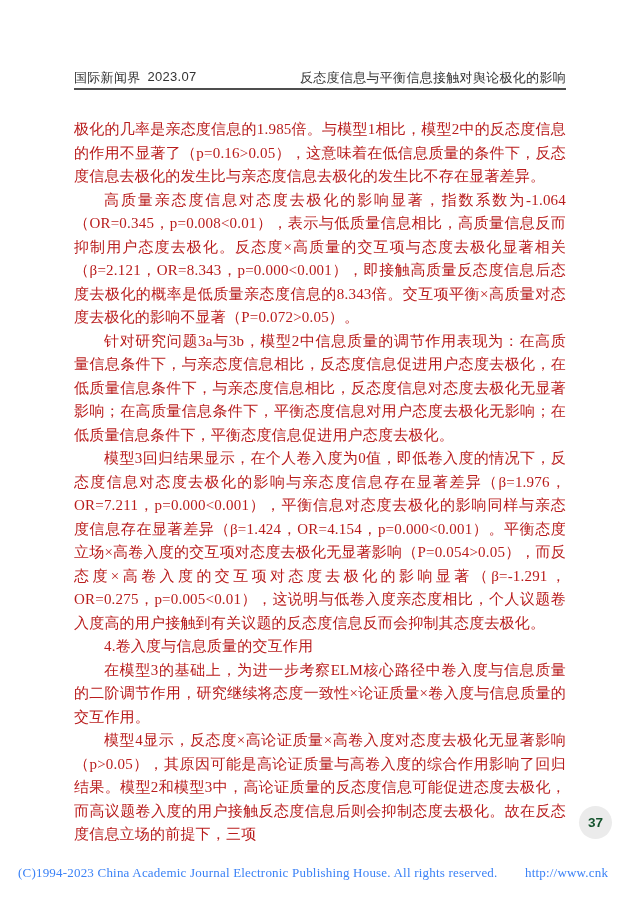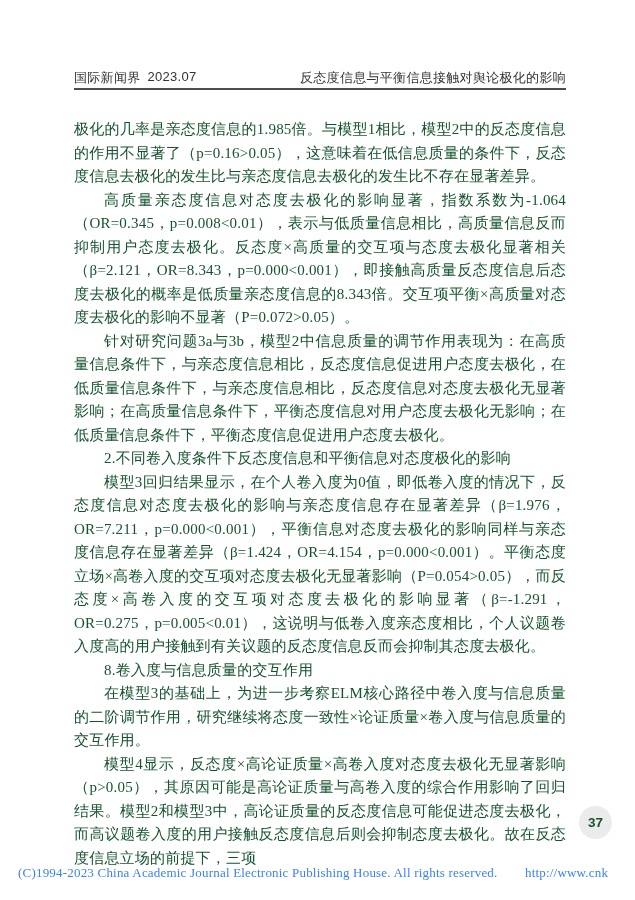--- a/index.html
+++ b/index.html
@@ -39,21 +39,21 @@
     top: 79px;
     height: 2px;
     background: #4d4d4d;
   }
   
   .article-body {
     position: absolute;
     left: 74px;
     width: 492px;
     top: 109px;
-    color: #14532d;
+    color: #b91c1c;
   }
   .article-body p {
     margin: 0;
     font-size: 15px;
     line-height: 23.5px;
     text-align: justify;
     text-justify: inter-character;
     letter-spacing: 0.2px;
   }
   .article-body p.indent { text-indent: 2em; }
@@ -102,23 +102,22 @@
     </span>
     <span>反态度信息与平衡信息接触对舆论极化的影响</span>
   </header>
 
   <div class="header-rule"></div>
 
   <main class="article-body">
     <p class="noindent">极化的几率是亲态度信息的1.985倍。与模型1相比，模型2中的反态度信息的作用不显著了（p=0.16&gt;0.05），这意味着在低信息质量的条件下，反态度信息去极化的发生比与亲态度信息去极化的发生比不存在显著差异。</p>
     <p class="indent">高质量亲态度信息对态度去极化的影响显著，指数系数为-1.064（OR=0.345，p=0.008&lt;0.01），表示与低质量信息相比，高质量信息反而抑制用户态度去极化。反态度×高质量的交互项与态度去极化显著相关（β=2.121，OR=8.343，p=0.000&lt;0.001），即接触高质量反态度信息后态度去极化的概率是低质量亲态度信息的8.343倍。交互项平衡×高质量对态度去极化的影响不显著（P=0.072&gt;0.05）。</p>
     <p class="indent">针对研究问题3a与3b，模型2中信息质量的调节作用表现为：在高质量信息条件下，与亲态度信息相比，反态度信息促进用户态度去极化，在低质量信息条件下，与亲态度信息相比，反态度信息对态度去极化无显著影响；在高质量信息条件下，平衡态度信息对用户态度去极化无影响；在低质量信息条件下，平衡态度信息促进用户态度去极化。</p>
-    <p class="indent">2.不同卷入度条件下反态度信息和平衡信息对态度极化的影响</p>
     <p class="indent">模型3回归结果显示，在个人卷入度为0值，即低卷入度的情况下，反态度信息对态度去极化的影响与亲态度信息存在显著差异（β=1.976，OR=7.211，p=0.000&lt;0.001），平衡信息对态度去极化的影响同样与亲态度信息存在显著差异（β=1.424，OR=4.154，p=0.000&lt;0.001）。平衡态度立场×高卷入度的交互项对态度去极化无显著影响（P=0.054&gt;0.05），而反态度×高卷入度的交互项对态度去极化的影响显著（β=-1.291，OR=0.275，p=0.005&lt;0.01），这说明与低卷入度亲态度相比，个人议题卷入度高的用户接触到有关议题的反态度信息反而会抑制其态度去极化。</p>
-    <p class="indent">8.卷入度与信息质量的交互作用</p>
+    <p class="indent">4.卷入度与信息质量的交互作用</p>
     <p class="indent">在模型3的基础上，为进一步考察ELM核心路径中卷入度与信息质量的二阶调节作用，研究继续将态度一致性×论证质量×卷入度与信息质量的交互作用。</p>
     <p class="indent">模型4显示，反态度×高论证质量×高卷入度对态度去极化无显著影响（p&gt;0.05），其原因可能是高论证质量与高卷入度的综合作用影响了回归结果。模型2和模型3中，高论证质量的反态度信息可能促进态度去极化，而高议题卷入度的用户接触反态度信息后则会抑制态度去极化。故在反态度信息立场的前提下，三项</p>
   </main>
 
   <div class="page-number-badge">
     <span>37</span>
   </div>
 
   <footer class="watermark-footer">
     <span>(C)1994-2023 China Academic Journal Electronic Publishing House. All rights reserved.</span>

